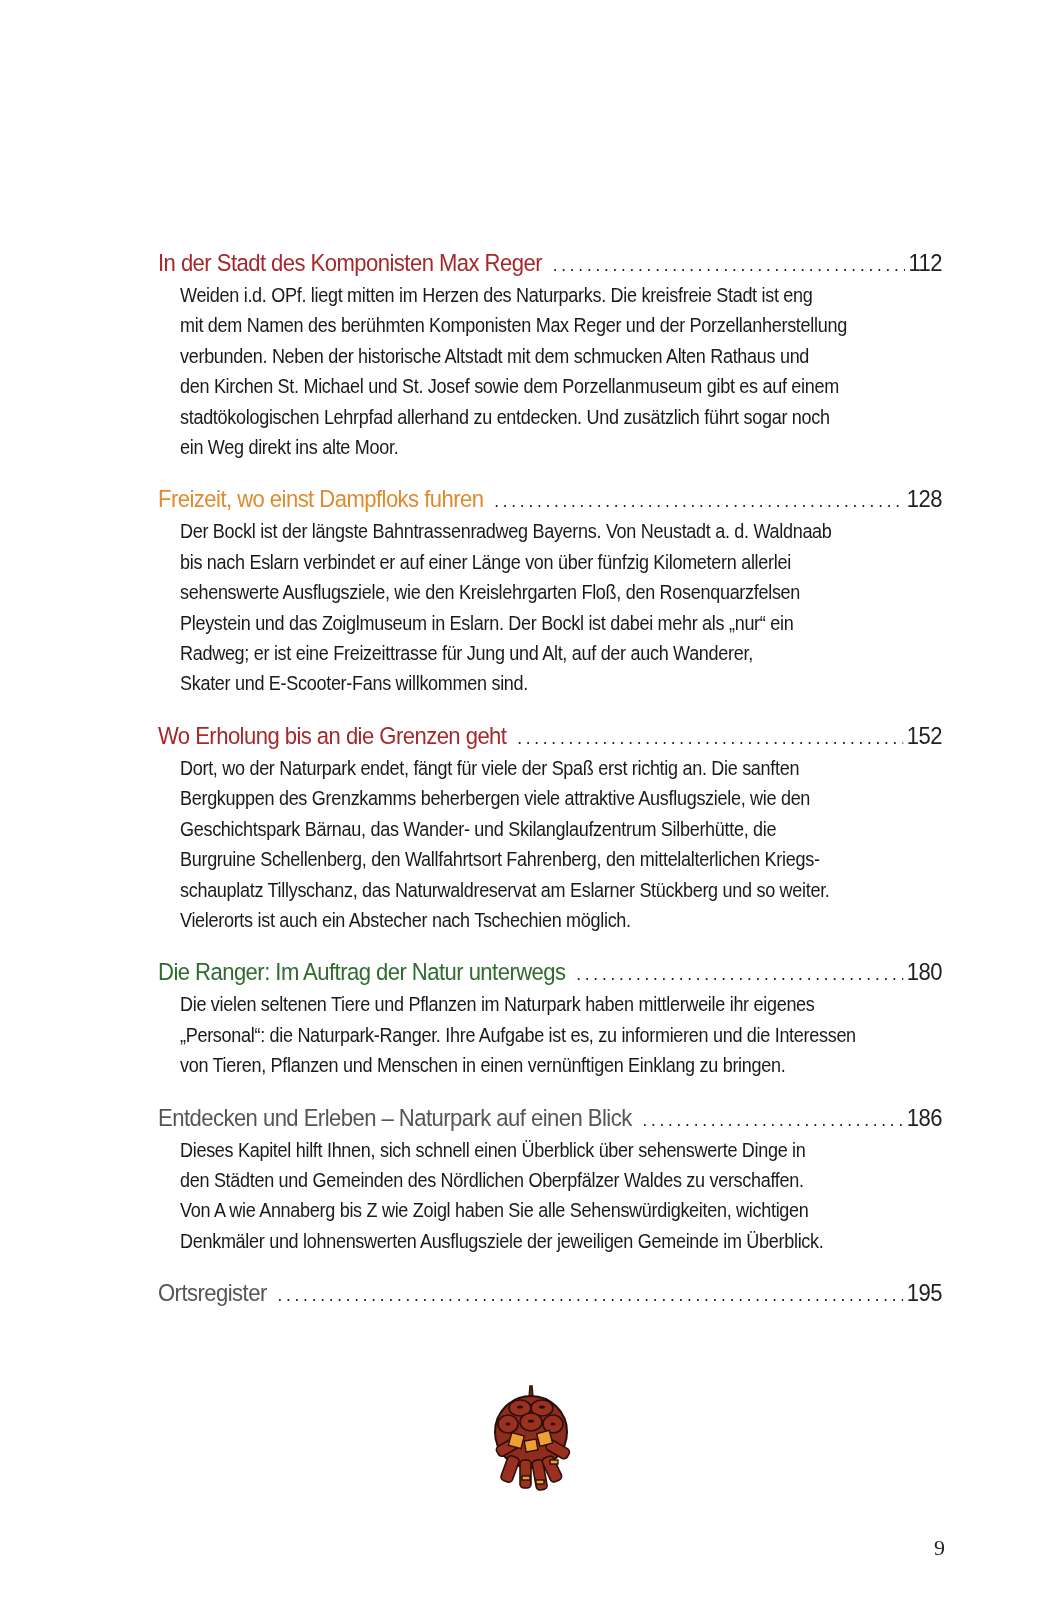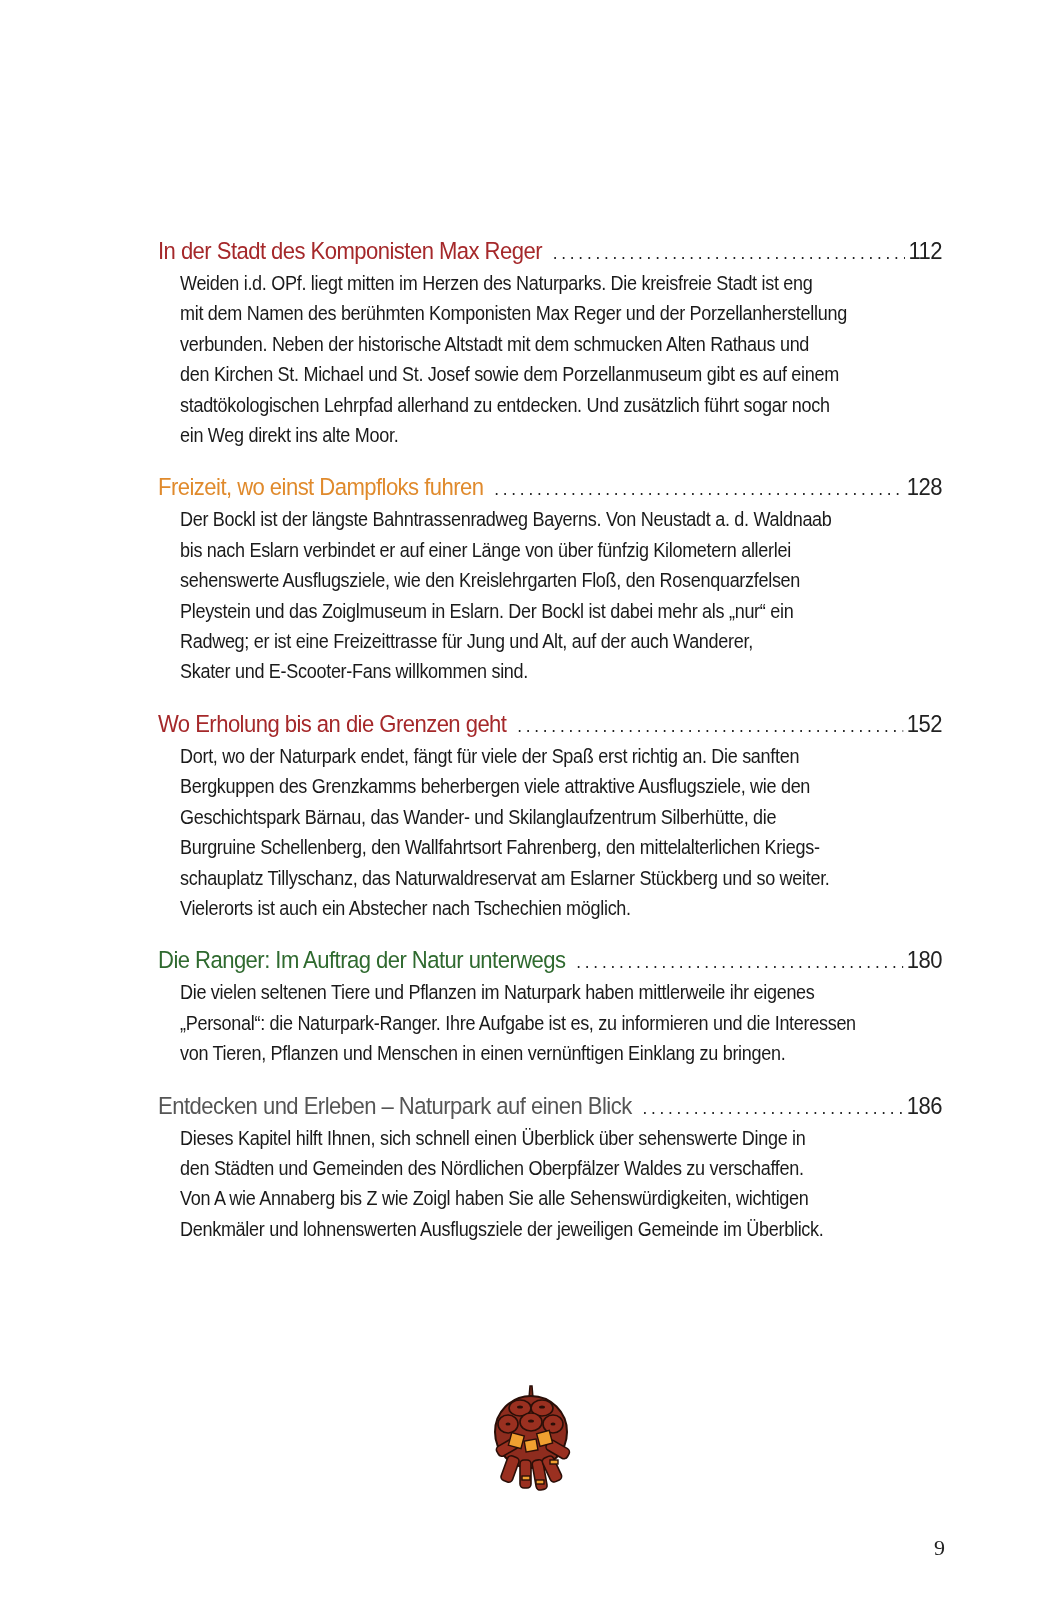--- a/index.html
+++ b/index.html
@@ -1,18 +1,18 @@
 <!DOCTYPE html>
 <html><head>
 <meta charset="utf-8">
 <style>
   html, body { margin: 0; padding: 0; background: #ffffff; }
   body { width: 1063px; height: 1615px; position: relative; overflow: hidden;
          font-family: "Liberation Sans", "DejaVu Sans", sans-serif; }
-  .toc { position: absolute; left: 158px; top: 236px; width: 784px; }
+  .toc { position: absolute; left: 158px; top: 248px; width: 784px; }
   .entry { margin-bottom: 22px; }
   .entry-head { display: flex; align-items: baseline; font-size: 24.5px; line-height: 30px;
                 letter-spacing: -0.6px; transform: scaleX(0.9); transform-origin: left; width: 111.1%; }
   .entry-title { white-space: nowrap; }
   .dots { flex: 1; overflow: hidden; white-space: nowrap; margin: 0 4px 0 12px; color: #222;
           letter-spacing: 4.2px; font-size: 19px; }
   .dots::before { content: "................................................................................................................................................"; }
   .page { color: #222; white-space: nowrap; }
   .entry-body { margin-left: 22px; font-size: 20.5px; line-height: 30.4px; color: #1a1a1a;
                 letter-spacing: -0.35px; transform: scaleX(0.88); transform-origin: left; width: 860px; }
@@ -88,20 +88,27 @@
         <span class="dots"></span>
         <span class="page">186</span>
       </div>
       <div class="entry-body">
         <div>Dieses Kapitel hilft Ihnen, sich schnell einen Überblick über sehenswerte Dinge in</div>
         <div>den Städten und Gemeinden des Nördlichen Oberpfälzer Waldes zu verschaffen.</div>
         <div>Von A wie Annaberg bis Z wie Zoigl haben Sie alle Sehenswürdigkeiten, wichtigen</div>
         <div>Denkmäler und lohnenswerten Ausflugsziele der jeweiligen Gemeinde im Überblick.</div>
       </div>
     </div>
+    <div class="entry">
+      <div class="entry-head" style="color: rgb(85, 85, 85);">
+        <span class="entry-title">Ortsregister</span>
+        <span class="dots"></span>
+        <span class="page">195</span>
+      </div>
+    </div>
   </div>
 
 <svg class="pinecone" viewBox="0 0 90 114">
   <path d="M44 2 L46 2 L47 14 L43 14 Z" fill="#7a2a1a" stroke="#2a0f08" stroke-width="1.5"></path>
   <ellipse cx="45" cy="48" rx="36" ry="36" fill="#8e2c1e" stroke="#2a0f08" stroke-width="2"></ellipse>
   <g fill="#9a3020" stroke="#2a0f08" stroke-width="1.6">
     <ellipse cx="34" cy="24" rx="11" ry="8"></ellipse>
     <ellipse cx="56" cy="24" rx="11" ry="8"></ellipse>
     <ellipse cx="22" cy="40" rx="10" ry="9"></ellipse>
     <ellipse cx="45" cy="38" rx="11" ry="9"></ellipse>

